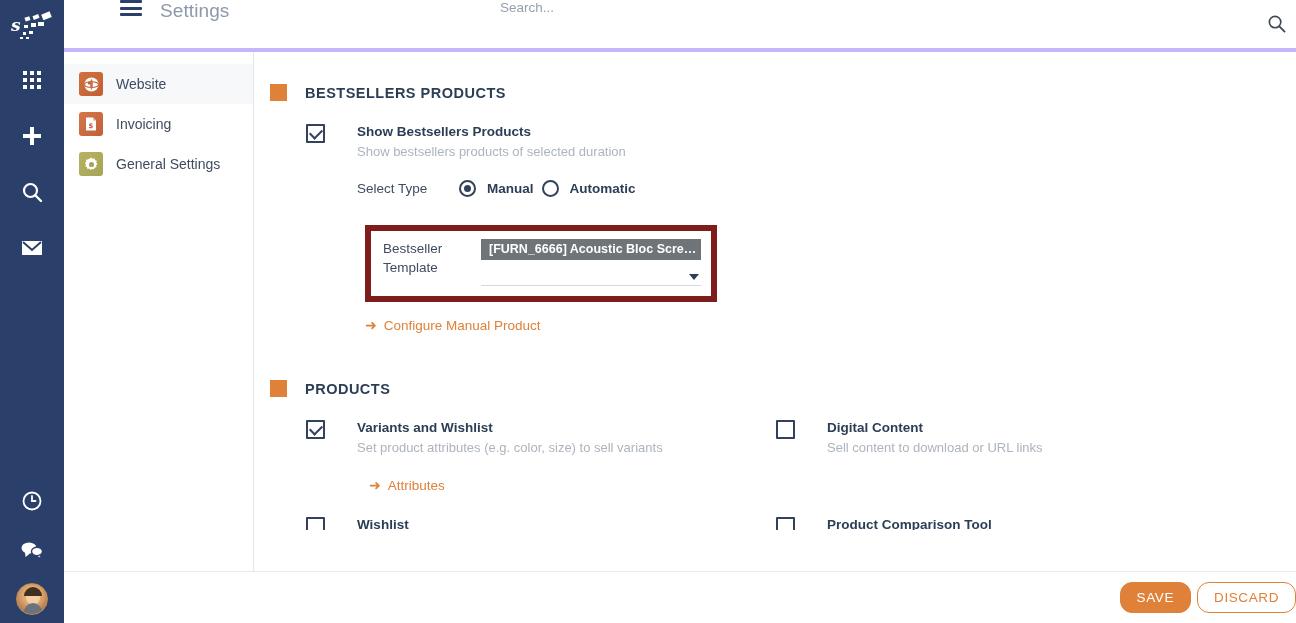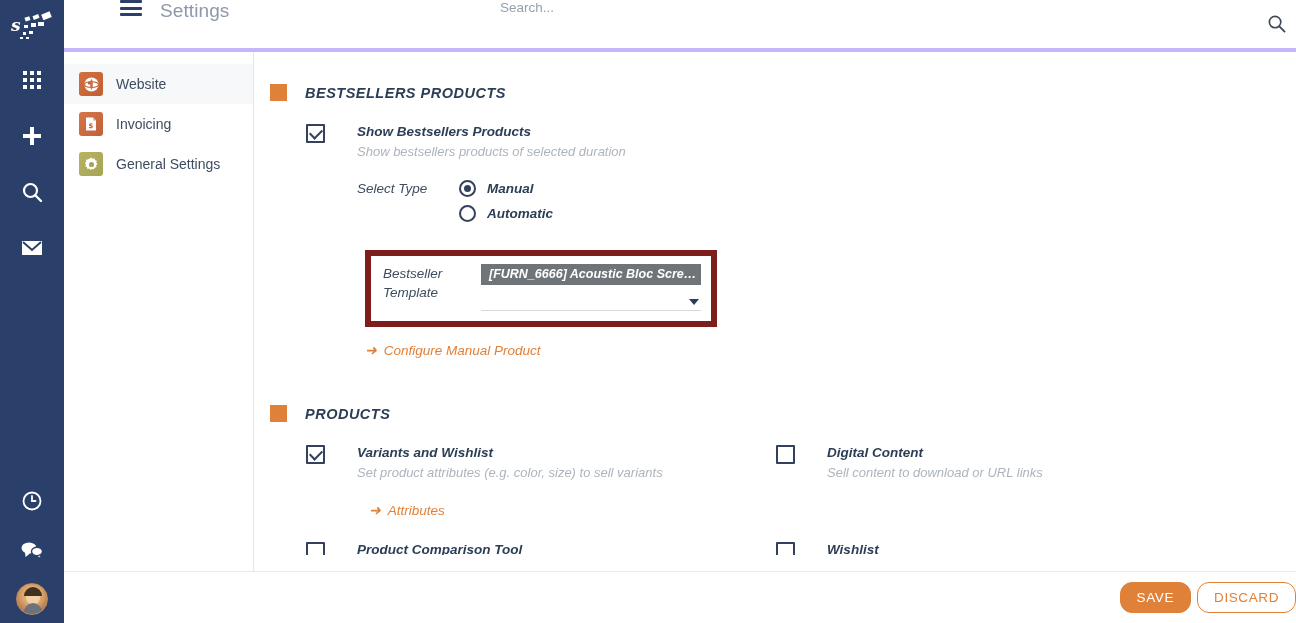--- a/index.html
+++ b/index.html
@@ -75,21 +75,21 @@
     padding: 8px 12px 8px 15px; cursor: pointer;
     font-size: 14px; color: #3f4c60;
   }
   .mod.active { background: #f7f8f9; }
   .mod-ico { width: 24px; height: 24px; border-radius: 3px; flex: 0 0 24px; position: relative; display: flex; align-items: center; justify-content: center; }
   .ico-website { background: linear-gradient(135deg,#d1703f 0%, #c15f33 100%); }
   .ico-invoicing { background: linear-gradient(135deg,#d4764a 0%, #c2603a 100%); }
   .ico-general { background: linear-gradient(135deg,#b8b362 0%, #a7a456 100%); }
 
   
-  .pane { flex: 1; overflow: hidden; position: relative; background: #fff; padding: 0 9px 0 0; font-style: italic; }
+  .pane { flex: 1; overflow: hidden; position: relative; background: #fff; padding: 0 9px 0 0; }
   .pane-inner { padding: 20px 24px 0 16px; }
 
   .section-title { display: flex; align-items: center; gap: 18px; margin: 12px 0 0 0; }
   .sq { width: 17px; height: 17px; background: #e0813a; flex: 0 0 17px; }
   .section-title h2 {
     margin: 0; font-size: 14.5px; font-weight: bold; letter-spacing: .5px;
     color: #2c3e56; text-transform: uppercase;
   }
 
   .setting-row { display: flex; margin-top: 22px; padding-left: 36px; }
@@ -105,21 +105,21 @@
   .cbox.checked::after {
     content: ""; width: 10px; height: 6px;
     border-left: 2.6px solid #33415c; border-bottom: 2.6px solid #33415c;
     transform: rotate(-45deg) translate(1px,-1px);
   }
   .opt-label { font-size: 13.5px; font-weight: bold; color: #2c3e56; line-height: 17px; }
   .opt-help { font-size: 13px; color: #adb4bd; margin-top: 3px; line-height: 17px; }
 
   .subrow { margin: 20px 0 0 0; display: flex; align-items: flex-start; }
   .subrow-label { font-size: 13.5px; color: #3f4c60; width: 102px; flex: 0 0 102px; padding-top: 1px; }
-  .radio-group { display: flex; flex-direction: column; gap: 8px; }
+  .radio-group { display: flex; flex-direction: row; gap: 8px; }
   .radio-line { display: flex; align-items: center; gap: 11px; cursor: pointer; }
   .radio {
     width: 17px; height: 17px; border-radius: 50%; border: 2px solid #33415c;
     background: #fff; display: flex; align-items: center; justify-content: center; flex: 0 0 17px;
   }
   .radio.sel::after { content: ""; width: 7px; height: 7px; border-radius: 50%; background: #33415c; }
   .radio-text { font-size: 13.5px; font-weight: bold; color: #2c3e56; }
 
   
   .fieldbox {
@@ -387,32 +387,32 @@
             <div class="col col-right">
               <span class="cbox"></span>
               <div>
                 <div class="opt-label">Digital Content</div>
                 <div class="opt-help">Sell content to download or URL links</div>
               </div>
             </div>
           </div>
 
           <div class="clip-row">
+            <div class="col col-left">
+              <span class="cbox"></span>
+              <div>
+                <div class="opt-label">Wishlist</div>
+              </div>
+            </div>
             <div class="col col-right">
               <span class="cbox"></span>
               <div>
                 <div class="opt-label">Product Comparison Tool</div>
               </div>
             </div>
-            <div class="col col-left">
-              <span class="cbox"></span>
-              <div>
-                <div class="opt-label">Wishlist</div>
-              </div>
-            </div>
           </div>
 
         </div>
       </div>
     </div>
   </div>
 
   <div class="footer">
     <button class="btn btn-save">SAVE</button>
     <button class="btn btn-discard">DISCARD</button>

